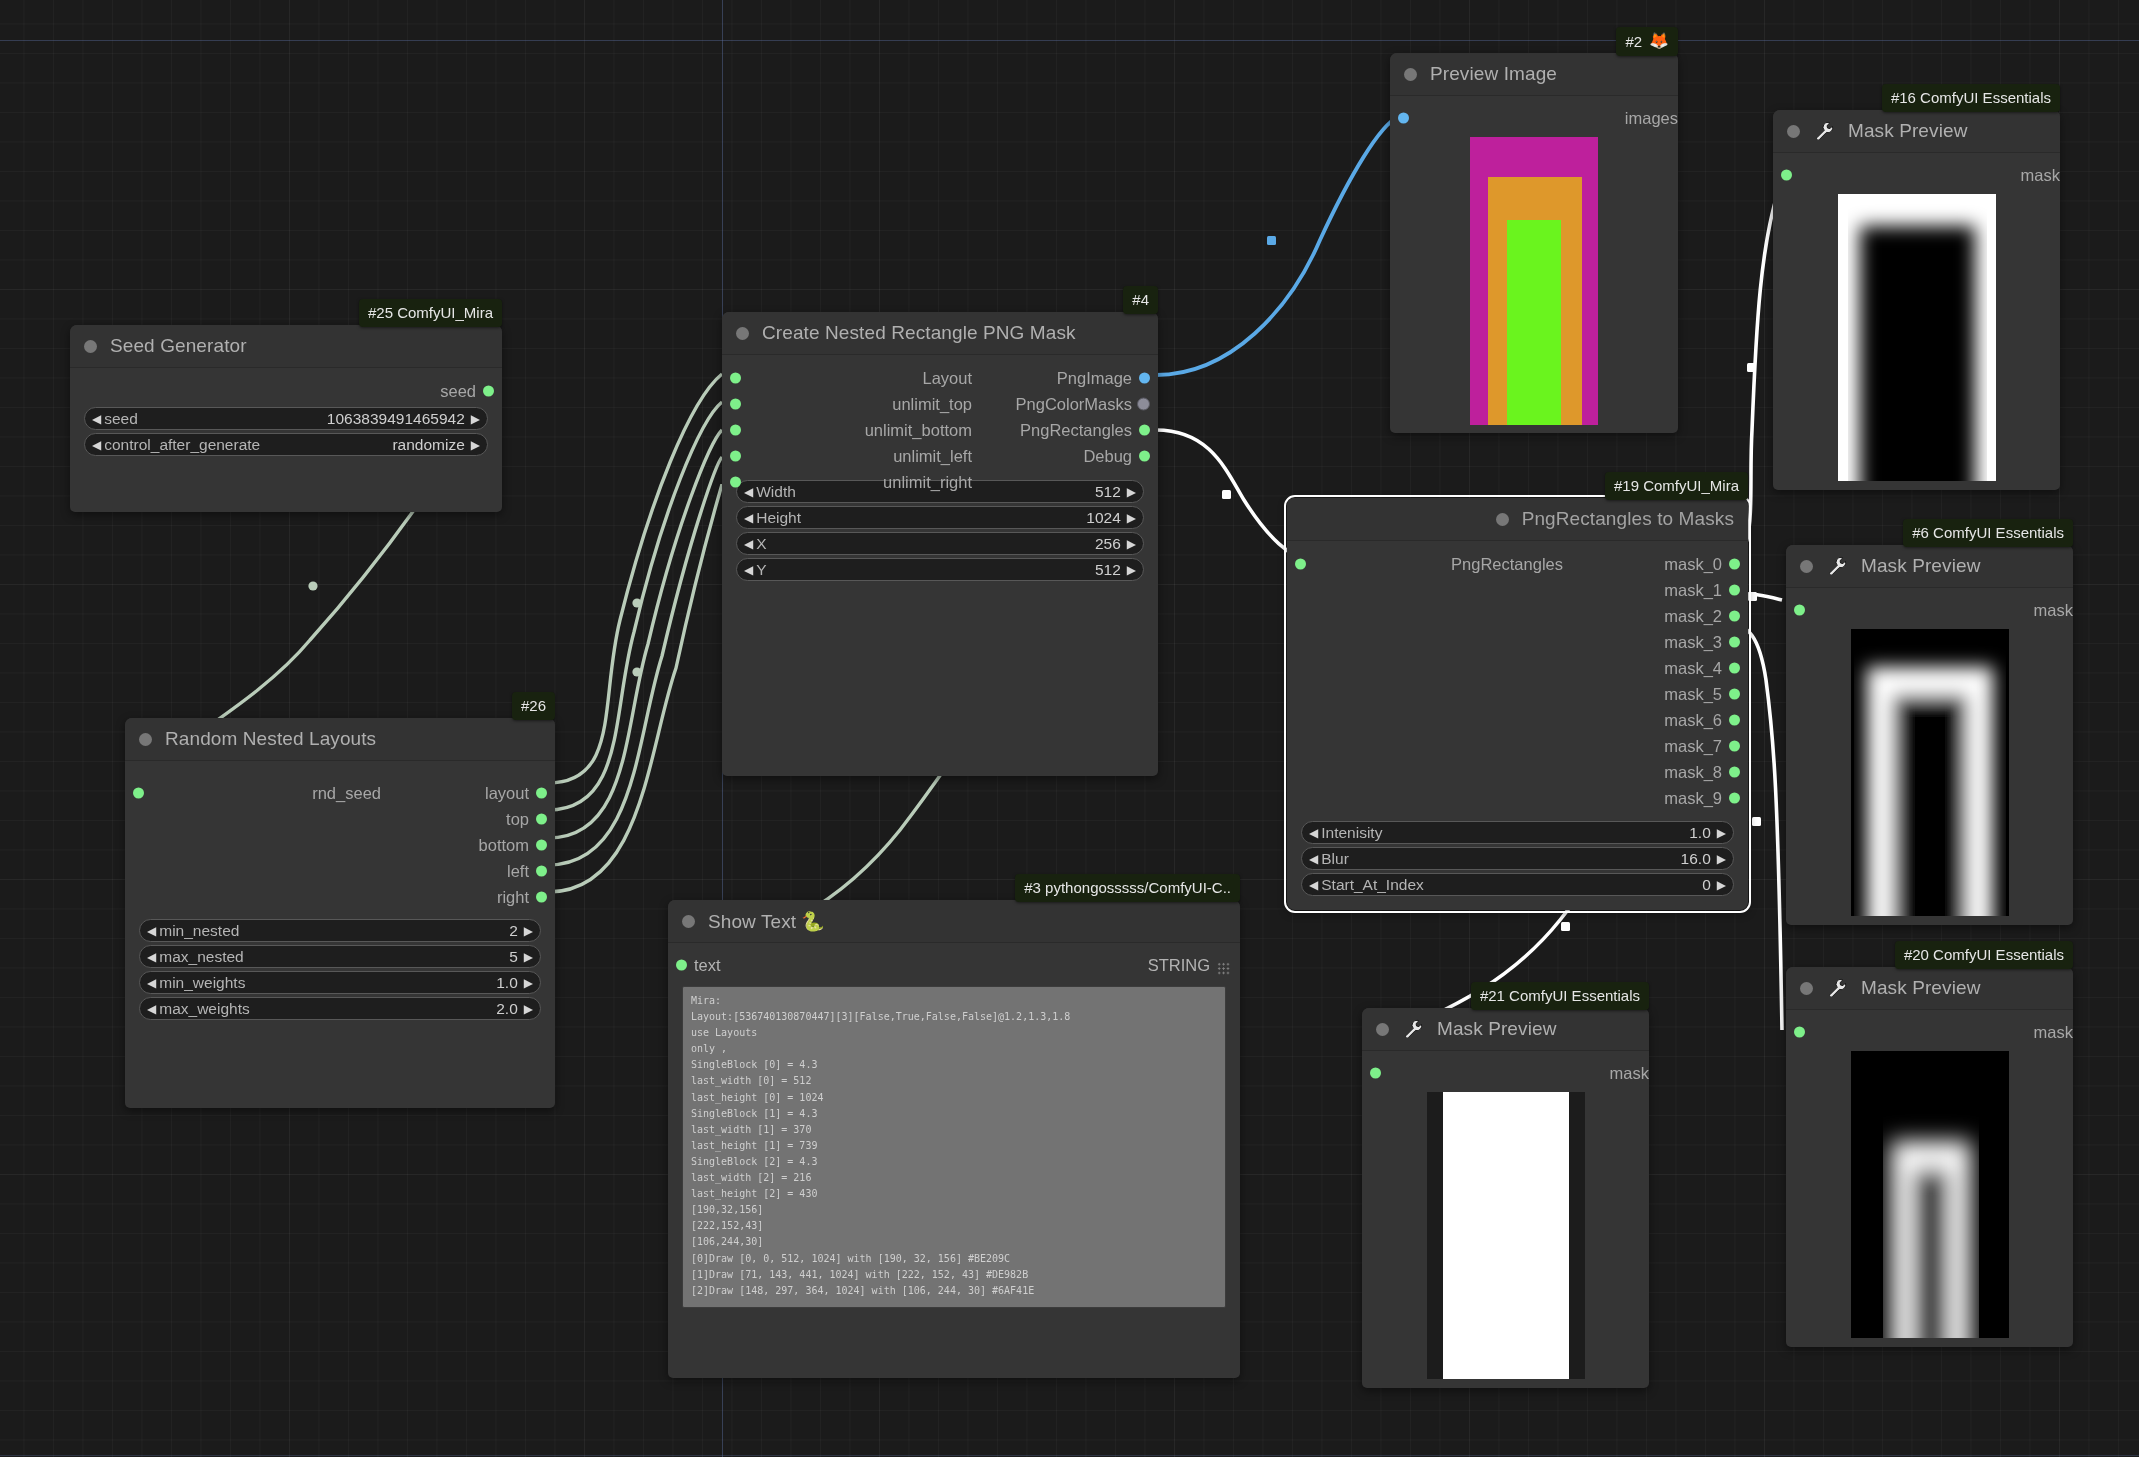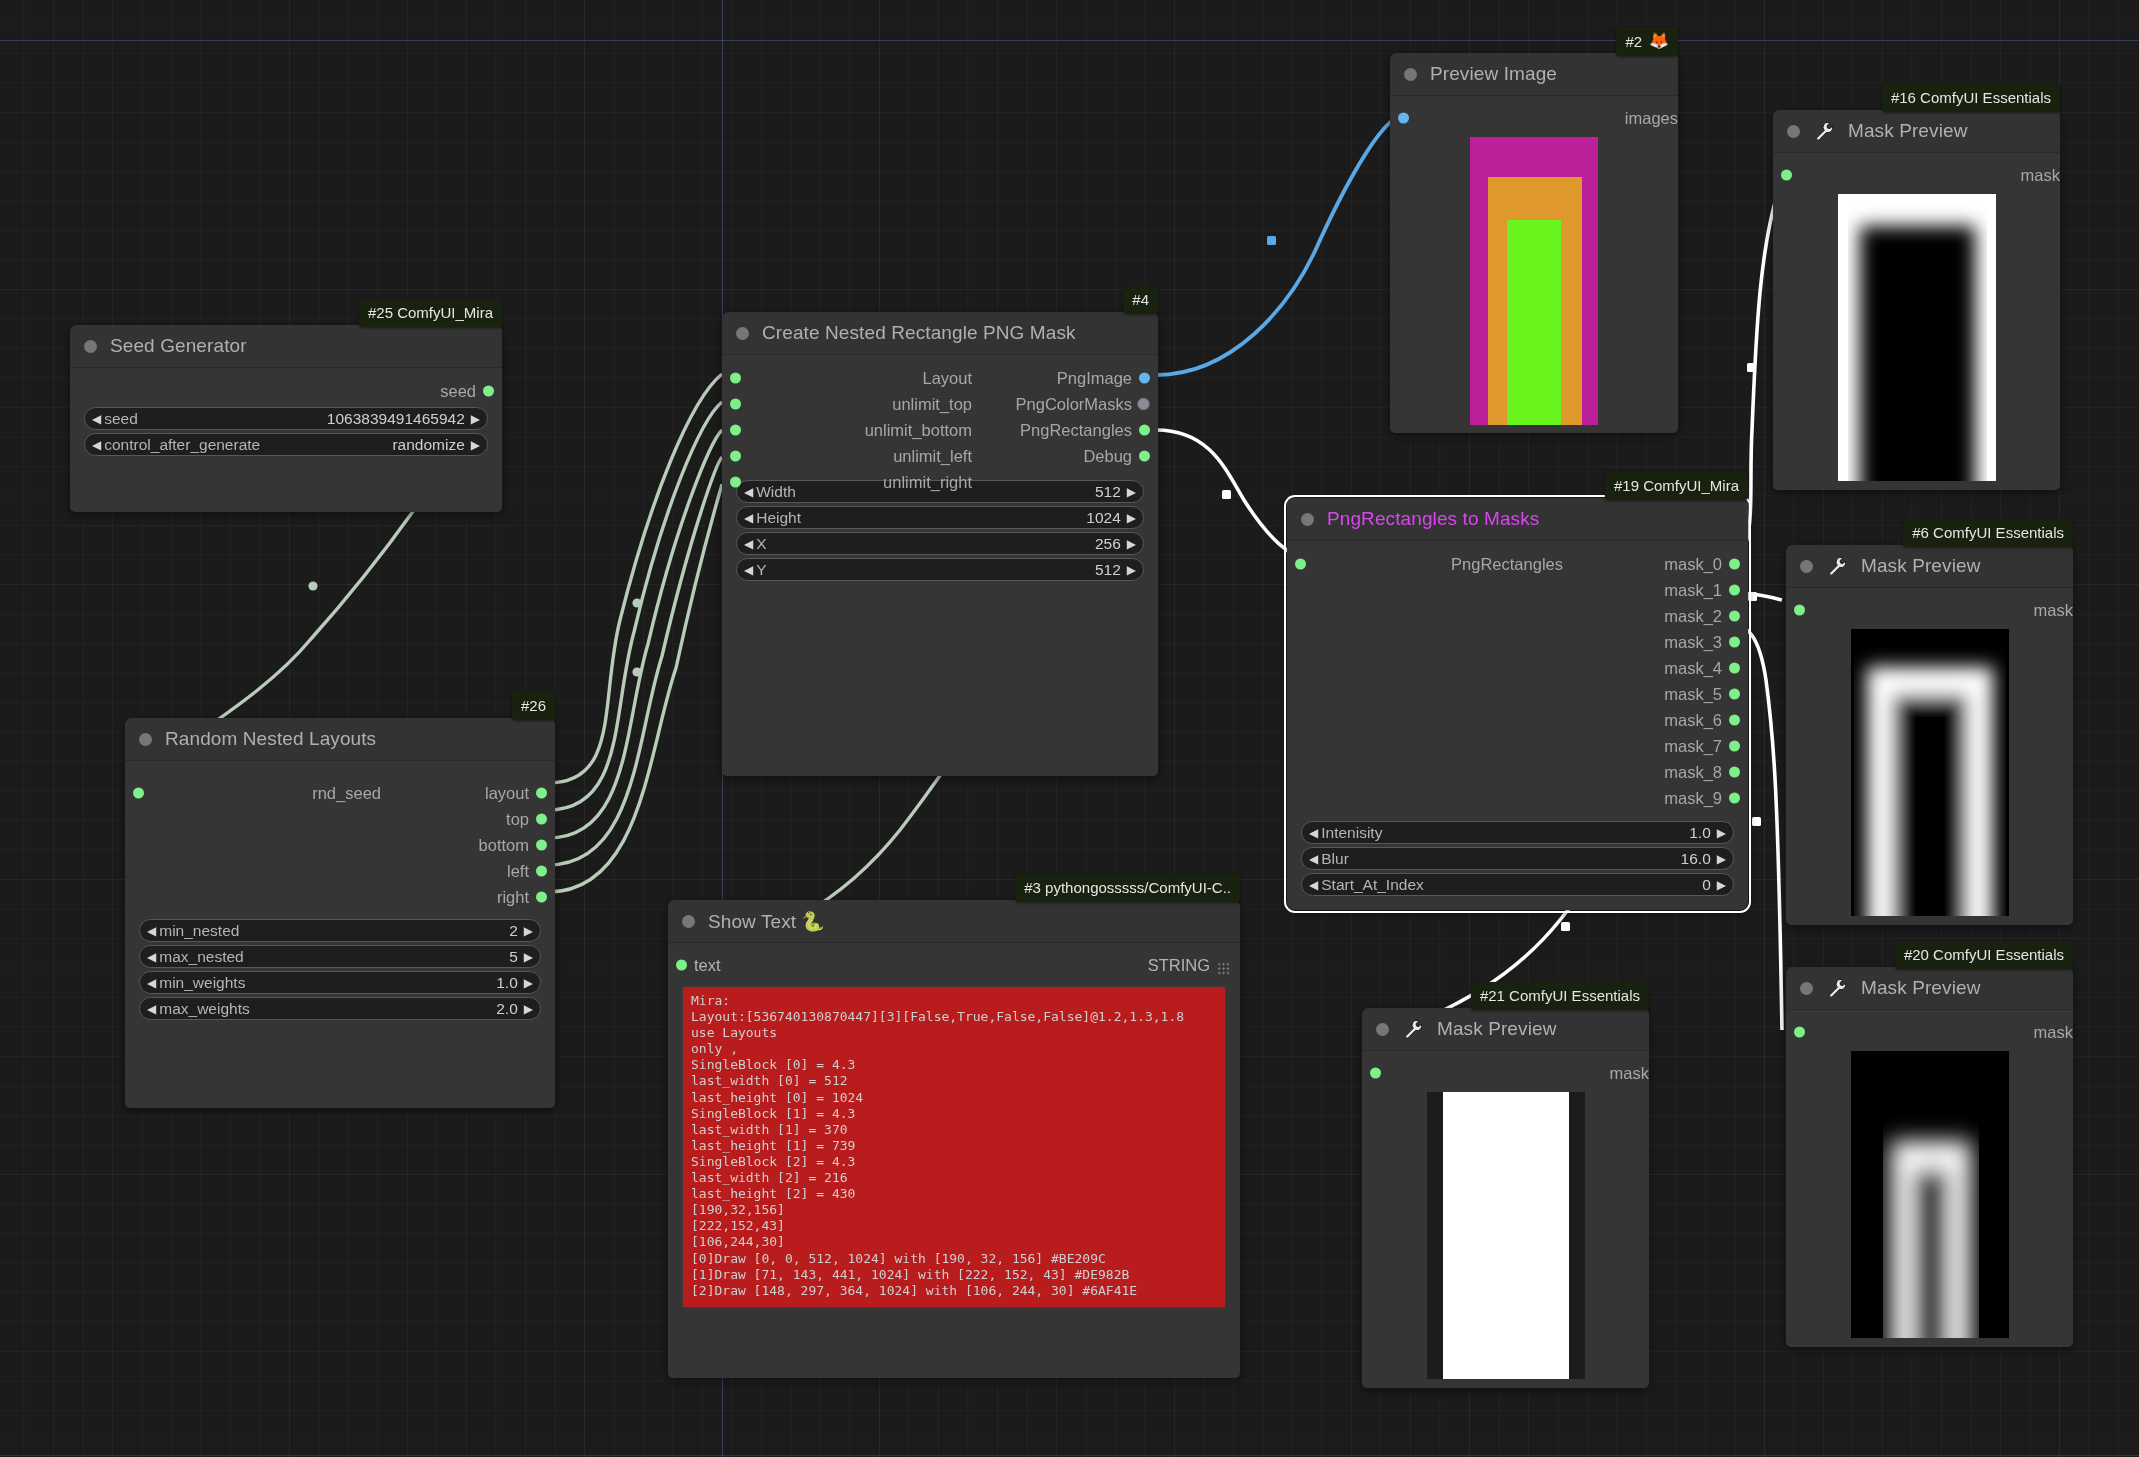--- a/index.html
+++ b/index.html
@@ -44,21 +44,21 @@
   .node.selected{outline:2px solid #ffffff;outline-offset:1px;border-radius:8px;}
   .node-title{
     height:42px;display:flex;align-items:center;gap:13px;
     padding:0 14px;
     background:#333333;
     border-radius:7px 7px 0 0;
     border-bottom:1px solid #2a2a2a;
     font-size:19px;color:#b0b0b0;letter-spacing:.1px;
     white-space:nowrap;
   }
-  .node.selected .node-title{color:#d946ef;}
+  .node.selected .node-title{color:#a3a3a3;justify-content:flex-end;}
   .title-dot{width:13px;height:13px;border-radius:50%;background:#777;flex:0 0 auto;}
   .node-body{position:relative;padding-bottom:10px;}
 
   .badge{
     position:absolute;top:-26px;right:0;
     background:#18220f;color:#e6e6e6;
     font-size:15px;line-height:1;
     padding:6px 9px 7px 9px;border-radius:4px;
     white-space:nowrap;
     box-shadow:0 1px 3px rgba(0,0,0,.5);
@@ -80,22 +80,22 @@
     display:flex;align-items:center;justify-content:space-between;
     padding:0 7px;font-size:15.5px;color:#b5b5b5;
     box-sizing:border-box;
   }
   .arrow{color:#d6d6d6;font-size:12px;line-height:1;}
   .wlabel{flex:1;padding-left:3px;white-space:nowrap;overflow:hidden;}
   .wval{padding-right:6px;color:#cfcfcf;white-space:nowrap;}
 
   .imgbox{margin:6px 14px 10px 14px;display:flex;justify-content:center;}
   .textarea{
-    margin:8px 14px 10px 14px;background:#b91c1c;border:1px solid #3c3c3c;border-radius:2px;
-    font-family:"DejaVu Sans Mono", monospace;font-size:13px;line-height:16.1px;
+    margin:8px 14px 10px 14px;background:#737373;border:1px solid #3c3c3c;border-radius:2px;
+    font-family:"DejaVu Sans Mono", monospace;font-size:10px;line-height:16.1px;
     color:#cfcfcf;white-space:pre;padding:6px 8px 8px 8px;overflow:hidden;
   }
   .string-row{display:flex;align-items:center;justify-content:space-between;padding:0 10px 0 26px;height:26px;position:relative;font-size:16.5px;gap:22px;}
   .grip{display:inline-block;width:13px;height:13px;
         background-image:radial-gradient(circle, #8e8e8e 1px, transparent 1.2px);
         background-size:4.4px 4.4px;opacity:.85;margin-left:7px;}
   .wrench{display:inline-block;width:22px;height:22px;flex:0 0 auto;}
 
   
   .nest{position:relative;}

